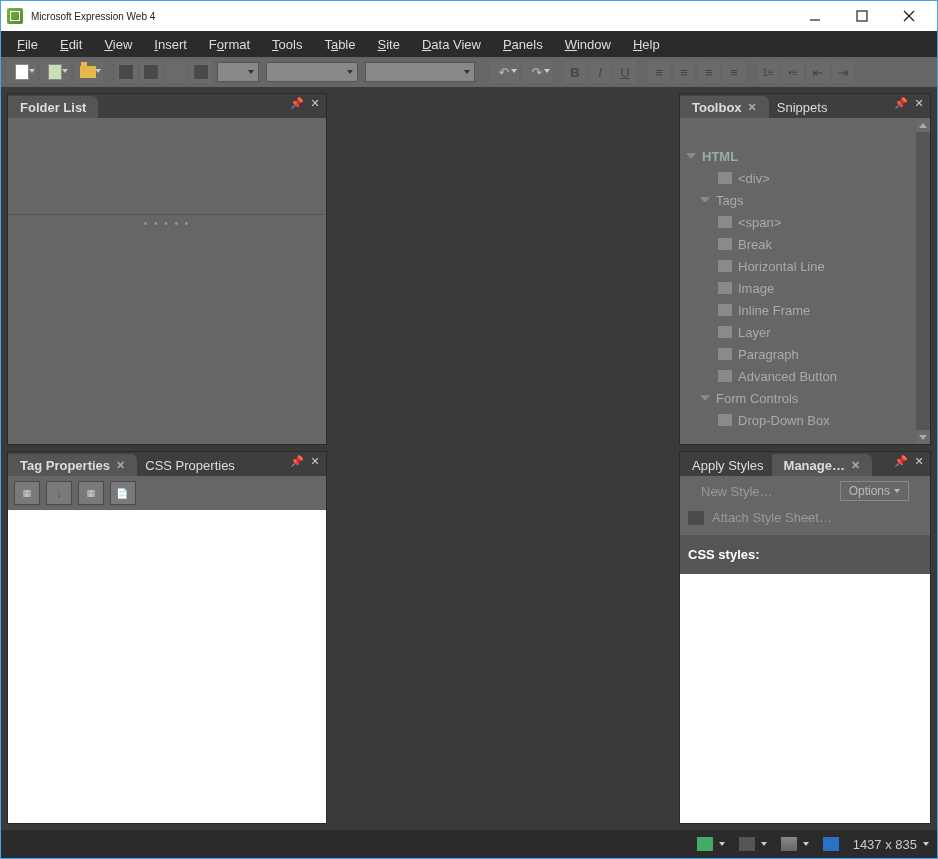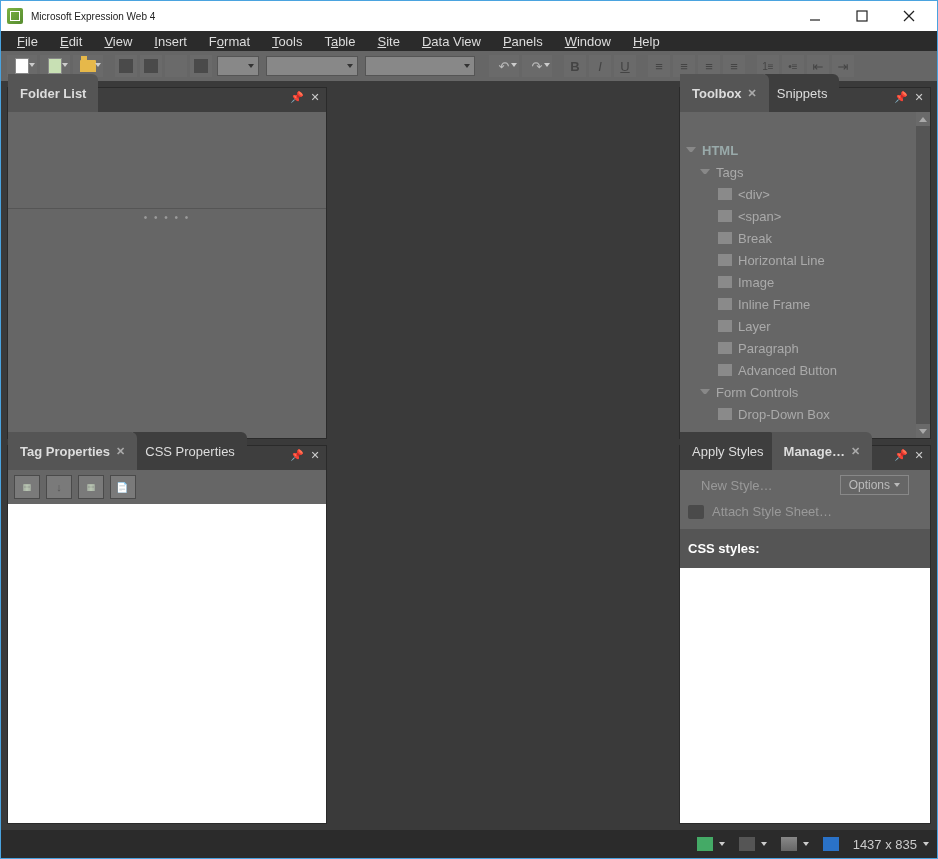--- a/index.html
+++ b/index.html
@@ -5,41 +5,41 @@
 * { box-sizing: border-box; margin: 0; padding: 0; }
 body { width: 938px; height: 859px; background: #fff; font-family: "Segoe UI", Tahoma, sans-serif; font-size: 13px; overflow: hidden; }
 .window { width: 938px; height: 859px; border: 1px solid #4aa3df; background: #2b2b2b; display: flex; flex-direction: column; }
 .titlebar { height: 30px; background: #fff; display: flex; align-items: center; padding: 0 6px; }
 .app-icon { width: 16px; height: 16px; background: linear-gradient(135deg,#7cb342,#558b2f); border-radius: 2px; margin-right: 8px; position: relative; }
 .app-icon::after { content: ""; position: absolute; inset: 3px; border: 1px solid #fff; }
 .title-text { color: #222; font-size: 10px; flex: 1; }
 .win-controls { display: flex; gap: 2px; }
 .win-btn { width: 45px; height: 28px; display: flex; align-items: center; justify-content: center; color: #222; font-size: 16px; cursor: pointer; }
 .win-btn svg { width: 12px; height: 12px; stroke: #222; stroke-width: 1.2; fill: none; }
-.menubar { height: 20px; background: #2b2b2b; display: flex; align-items: center; padding: 4px 6px; gap: 2px; }
+.menubar { height: 26px; background: #2b2b2b; display: flex; align-items: center; padding: 4px 6px; gap: 2px; }
 .menu-item { color: #ddd; padding: 3px 10px; cursor: pointer; }
 .menu-item .ul { text-decoration: underline; }
 .toolbar { height: 30px; background: #666; display: flex; align-items: center; padding: 0 6px; gap: 3px; }
 .tb-btn { width: 22px; height: 22px; display: flex; align-items: center; justify-content: center; background: #6a6a6a; cursor: pointer; }
 .tb-btn.drop { width: 30px; position: relative; }
 .tb-btn .caret { position: absolute; right: 2px; top: 8px; border-left: 3px solid transparent; border-right: 3px solid transparent; border-top: 4px solid #ccc; }
 .tb-combo { height: 20px; background: #888; border: 1px solid #555; margin: 0 2px; position: relative; }
 .tb-combo .caret { position: absolute; right: 4px; top: 7px; border-left: 3px solid transparent; border-right: 3px solid transparent; border-top: 4px solid #333; }
 .tb-sep { width: 6px; }
 .tb-icon-new { width: 14px; height: 16px; background: #fff; border: 1px solid #888; }
 .tb-icon-open { width: 16px; height: 12px; background: #e6b84a; border-radius: 1px 1px 0 0; position: relative; }
 .tb-icon-open::before { content: ""; position: absolute; top: -4px; left: 1px; width: 6px; height: 4px; background: #e6b84a; }
 .tb-icon-generic { width: 14px; height: 14px; background: #4a4a4a; }
 .workspace { flex: 1; display: flex; position: relative; background: #3a3a3a; padding: 6px; gap: 6px; }
 .left-col { width: 320px; display: flex; flex-direction: column; gap: 6px; }
 .right-col { width: 252px; display: flex; flex-direction: column; gap: 6px; }
 .center-col { flex: 1; }
 .panel { background: #555; border: 1px solid #2a2a2a; display: flex; flex-direction: column; }
 .panel-tabs { height: 24px; display: flex; align-items: flex-end; background: #3e3e3e; position: relative; padding-right: 40px; }
-.tab { height: 38px; padding: 0 12px; display: flex; align-items: center; color: #ddd; background: #3e3e3e; cursor: pointer; border-top-right-radius: 6px; margin-right: -4px; font-size: 13px; }
+.tab { height: 22px; padding: 0 12px; display: flex; align-items: center; color: #ddd; background: #3e3e3e; cursor: pointer; border-top-right-radius: 6px; margin-right: -4px; font-size: 13px; }
 .tab.active { background: #555; z-index: 2; font-weight: 600; }
 .tab .close-x { margin-left: 6px; font-size: 11px; color: #aaa; }
 .panel-ctrl { position: absolute; right: 4px; top: 3px; display: flex; gap: 4px; }
 .panel-ctrl span { color: #ccc; font-size: 11px; cursor: pointer; width: 14px; text-align: center; }
 .panel-body { flex: 1; background: #666; overflow: hidden; position: relative; }
 .folder-list .panel-body { background: #666; }
 .folder-list .dots { position: absolute; top: 100px; left: 50%; transform: translateX(-50%); color: #9a9a9a; letter-spacing: 2px; font-size: 10px; }
 .folder-list .hline { position: absolute; top: 96px; left: 0; right: 0; height: 1px; background: #555; }
 .tagprops .panel-body { background: #fff; }
 .tagprops .tp-toolbar { height: 34px; background: #666; display: flex; align-items: center; padding: 0 6px; gap: 6px; }
@@ -271,27 +271,27 @@
             <span>📌</span>
             <span>✕</span>
           </div>
         </div>
         <div class="panel-body">
           <div class="tree">
             <div class="tree-row lvl0">
                 <span class="tw"></span>
                 <span>HTML</span>
               </div>
+            <div class="tree-row lvl2">
+                <span class="tree-icon"></span>
+                <span>&lt;div&gt;</span>
+              </div>
             <div class="tree-row lvl1">
                 <span class="tw"></span>
                 <span>Tags</span>
-              </div>
-            <div class="tree-row lvl2">
-                <span class="tree-icon"></span>
-                <span>&lt;div&gt;</span>
               </div>
             <div class="tree-row lvl2">
                 <span class="tree-icon"></span>
                 <span>&lt;span&gt;</span>
               </div>
             <div class="tree-row lvl2">
                 <span class="tree-icon"></span>
                 <span>Break</span>
               </div>
             <div class="tree-row lvl2">

